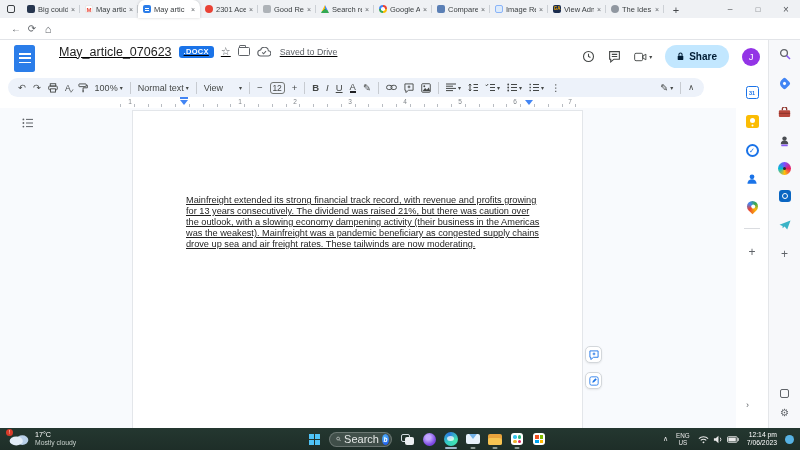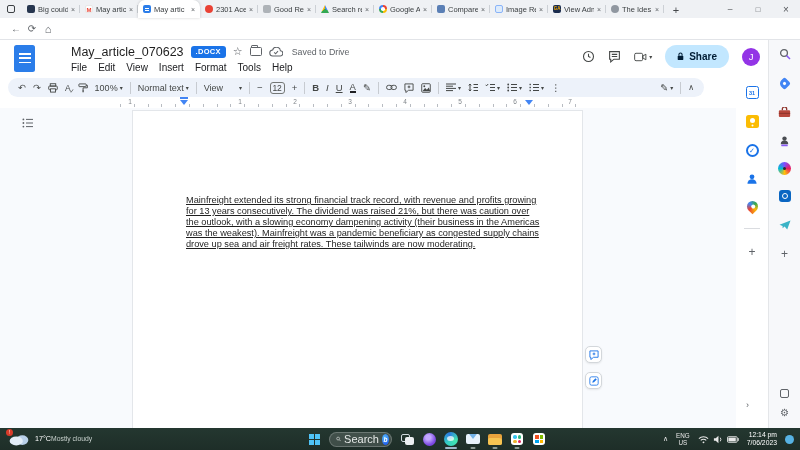--- a/index.html
+++ b/index.html
@@ -59,21 +59,21 @@
   .signin .av{width:10px;height:10px;border-radius:50%;background:#8d9499;display:flex;align-items:center;justify-content:center;}
   .ic-dots::before{content:"…";color:#5f6368;font-size:10px;}
   .copilot{width:13px;height:13px;border-radius:50%;background:radial-gradient(circle at 35% 30%,#6db5ff,#1b4fd8);color:#fff;font-size:8px;font-weight:bold;font-style:italic;display:flex;align-items:center;justify-content:center;}
   .copilot::before{content:"b";}
 
   
   .docs-top{position:absolute;top:40px;left:0;right:32px;height:68px;background:#fff;}
   .docsheader{position:absolute;top:0;left:0;right:0;height:38px;display:flex;}
   .docslogo{width:21px;height:27px;background:#2b7de9;border-radius:2.5px;margin:5px 0 0 14px;position:relative;flex:none;}
   .docslogo::after{content:"";position:absolute;left:4.5px;right:4.5px;top:8px;height:10px;background:repeating-linear-gradient(#fff 0 1.6px,transparent 1.6px 4.3px);}
-  .titleblock{margin-left:36px;padding-top:3px;}
+  .titleblock{margin-left:24px;padding-top:3px;text-decoration:underline;}
   .titlerow{display:flex;align-items:center;gap:7px;height:17px;}
   .doctitle{font-size:12.5px;color:#1f1f1f;}
   .docbadge{background:#1a73e8;color:#fff;font-size:7.5px;font-weight:bold;letter-spacing:.3px;padding:1.5px 5px;border-radius:3px;}
   .hic{color:#5f6368;font-size:11px;display:flex;align-items:center;}
   .ic-folder{width:12px;height:9px;border:1.1px solid #5f6368;border-radius:1.5px;position:relative;}
   .ic-folder::before{content:"";position:absolute;top:-3px;left:0;width:5px;height:2px;border:1.1px solid #5f6368;border-bottom:none;border-radius:1.5px 1.5px 0 0;}
   .savedtext{font-size:8.8px;color:#5f6368;margin-left:2px;}
   .menurow{display:flex;gap:11px;margin-top:2px;}
   .menuitem{font-size:10px;color:#202124;}
   .header-right{position:absolute;right:8px;top:5px;display:flex;align-items:center;gap:13px;}
@@ -150,21 +150,21 @@
   .eb-designer::after{content:"";position:absolute;inset:5px;background:#2c2c2c;border-radius:50%;}
   .eb-outlook{width:12px;height:12px;background:#0a66c2;border-radius:3px;position:relative;}
   .eb-outlook::after{content:"";position:absolute;inset:3px;border:1.6px solid #fff;border-radius:50%;}
 
   
   .taskbar{position:absolute;left:0;right:0;bottom:0;height:22px;background:linear-gradient(#243730,#1e2e28);display:flex;align-items:center;color:#fff;}
   .weather{position:absolute;left:8px;top:0;bottom:0;display:flex;align-items:center;gap:5px;}
   .wicon{position:relative;width:22px;height:14px;}
   .wbadge{position:absolute;left:-2px;top:-3px;width:7px;height:7px;background:#d83b2a;border-radius:50%;color:#fff;font-size:4.5px;line-height:7px;text-align:center;z-index:2;}
   .wbadge::before{content:"!";}
-  .wtxt{display:flex;flex-direction:row;line-height:8.5px;}
+  .wtxt{display:flex;flex-direction:column;line-height:8.5px;}
   .wtemp{font-size:7.2px;color:#fff;}
   .wdesc{font-size:6.8px;color:#c9d2ce;}
   .tb-center{position:absolute;left:304px;top:0;bottom:0;display:flex;align-items:center;}
   .startbtn{width:20px;height:22px;display:flex;align-items:center;justify-content:center;}
   .winlogo{width:11px;height:11px;display:grid;grid-template-columns:1fr 1fr;gap:1px;}
   .winlogo i{background:#4fc3f7;}
   .searchpill{margin-left:5px;width:63px;height:15px;border-radius:8px;background:rgba(255,255,255,.14);border:1px solid rgba(255,255,255,.22);display:flex;align-items:center;padding:0 2px 0 6px;gap:3px;}
   .searchpill .stext{font-size:11px;color:#e6eae8;flex:1;}
   .bing{width:11px;height:11px;border-radius:50%;background:radial-gradient(circle at 35% 30%,#53b9ff,#174ae4);color:#fff;font-size:6.5px;font-weight:bold;font-style:italic;display:flex;align-items:center;justify-content:center;}
   .bing::before{content:"b";}
@@ -292,29 +292,20 @@
               <span class="ic-folder"></span>
             </span>
           <span class="hic">
               <svg width="14" height="10" viewBox="0 0 14 10">
                 <path d="M4 9h7a2.6 2.6 0 0 0 .4-5.2A4 4 0 0 0 3.6 3 3 3 0 0 0 4 9z" fill="none" stroke="#5f6368" stroke-width="1.1"></path>
                 <path d="M5.2 5.4l1.4 1.4 2.4-2.6" fill="none" stroke="#5f6368" stroke-width="1.1"></path>
               </svg>
             </span>
           <span class="savedtext">Saved to Drive</span>
         </div>
-        <div class="menurow">
-          <span class="menuitem">File</span>
-          <span class="menuitem">Edit</span>
-          <span class="menuitem">View</span>
-          <span class="menuitem">Insert</span>
-          <span class="menuitem">Format</span>
-          <span class="menuitem">Tools</span>
-          <span class="menuitem">Help</span>
-        </div>
       </div>
       <div class="header-right">
         <span>
             <svg width="13" height="13" viewBox="0 0 12 12">
               <circle cx="6" cy="6" r="4.6" stroke="#444746" fill="none"></circle>
               <path d="M6 3.4V6l1.8 1" stroke="#444746" fill="none"></path>
             </svg>
           </span>
         <span>
             <svg width="13" height="13" viewBox="0 0 12 12">

